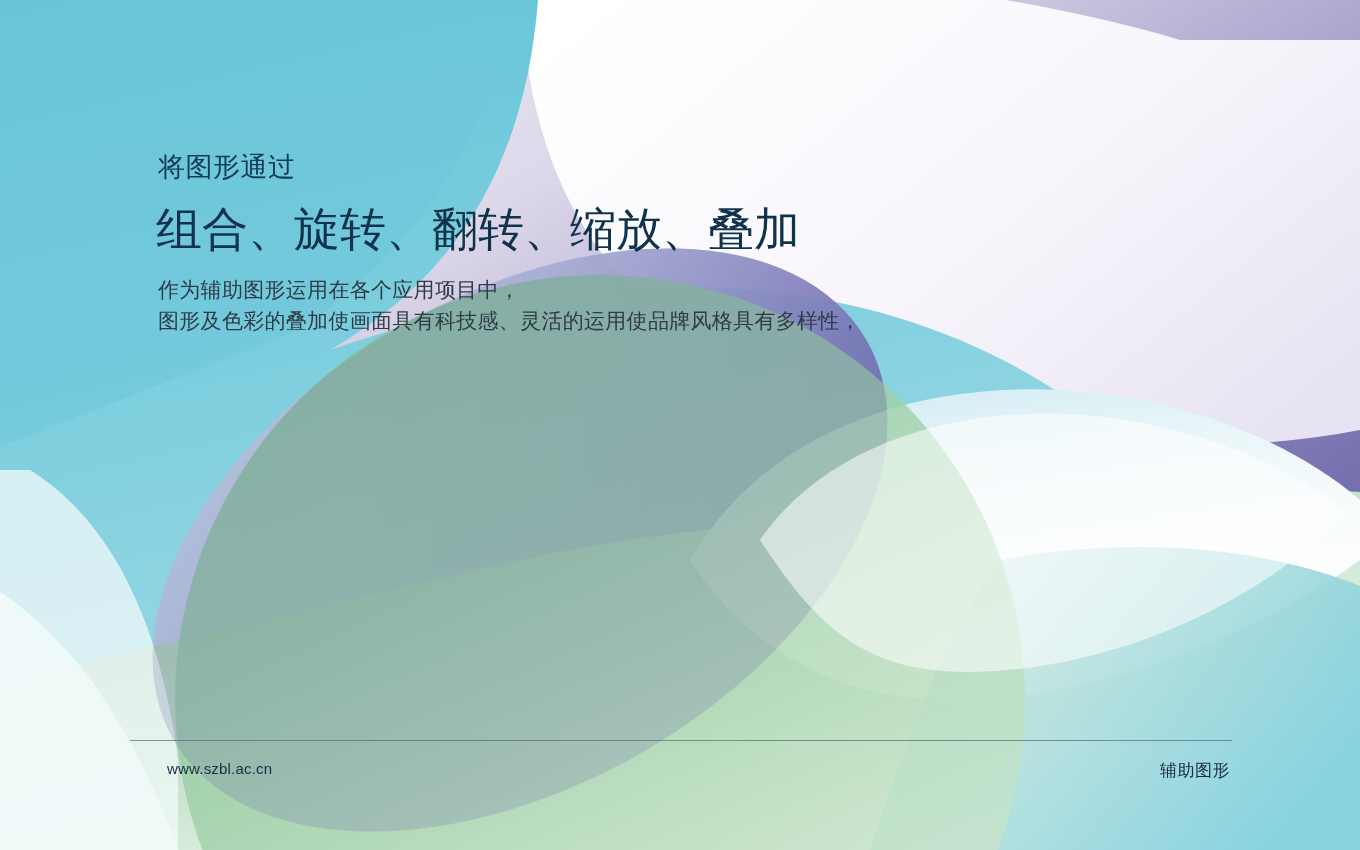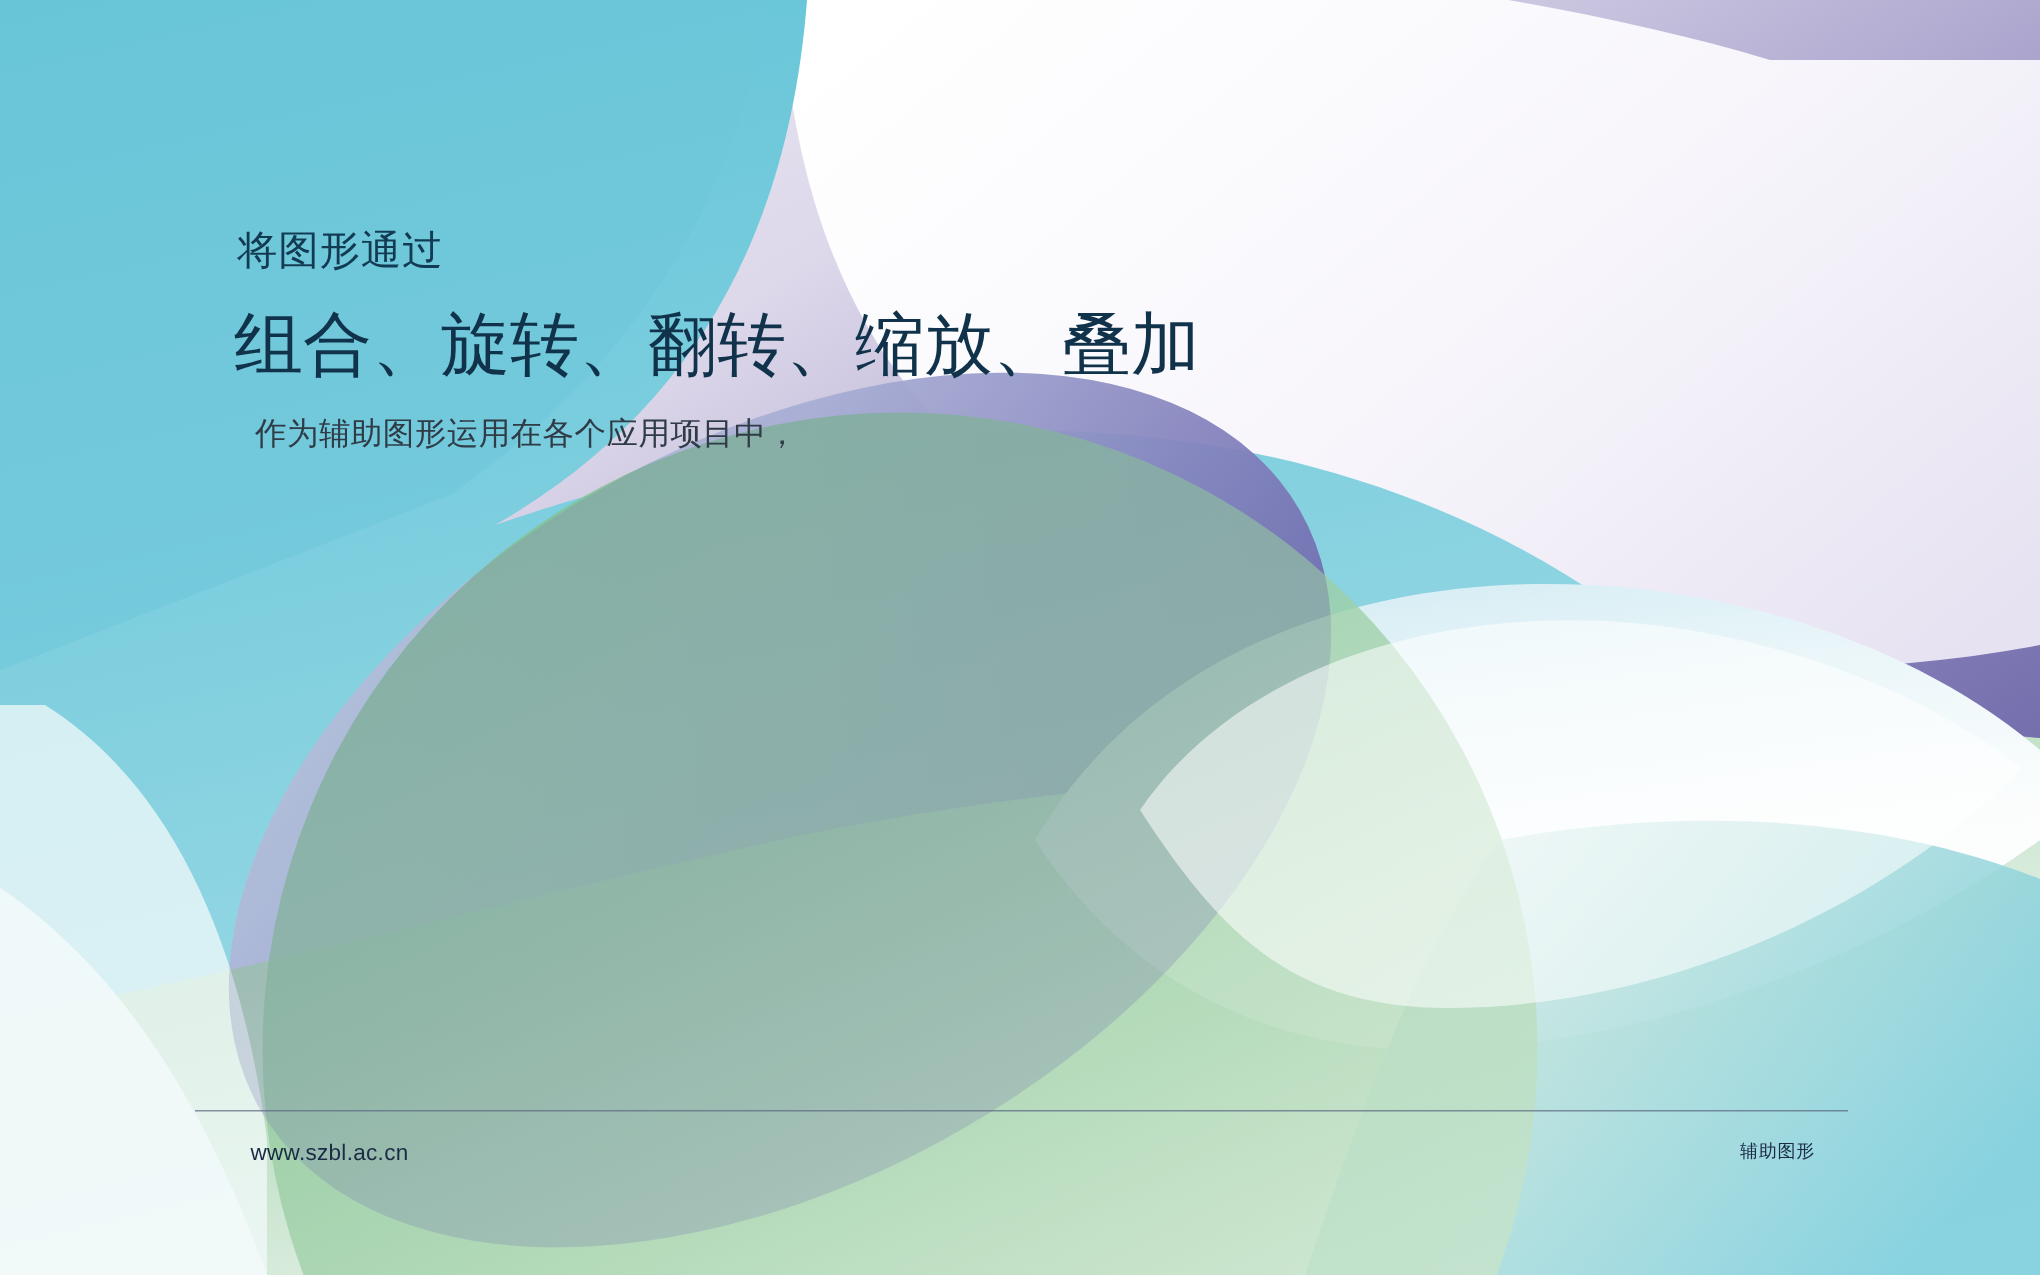--- a/index.html
+++ b/index.html
@@ -45,21 +45,20 @@
     white-space:nowrap;
     font-family:Liberation Serif, serif;
   }
   #paragraph {
     position:absolute;
     left:158px; top:274px;
     font-size:21px;
     line-height:31px;
     letter-spacing:0.3px;
     color:#2f3b46;
-    margin-left:12px;
   }
   #paragraph div { white-space:nowrap; }
 
   #footer-rule {
     position:absolute;
     left:130px; top:740px;
     width:1102px; height:1px;
     background:#5b6a84;
     opacity:.72;
   }
@@ -67,21 +66,21 @@
     position:absolute;
     left:131px; top:760px;
     font-size:15px;
     letter-spacing:0.2px;
     color:#1b2b45;
     margin-left:36px;
   }
   #footer-label {
     position:absolute;
     left:1160px; top:759px;
-    font-size:12px;
+    font-size:17px;
     letter-spacing:0.5px;
     color:#1b2b45;
   }
 </style>
 </head>
 <body>
 
 <div id="poster">
 
   <svg id="art" viewBox="0 0 1360 850" preserveAspectRatio="none" xmlns="http://www.w3.org/2000/svg">
@@ -200,20 +199,21 @@
   </svg>
 
   <div class="text-layer">
 
     <div id="eyebrow">将图形通过</div>
 
     <div id="headline">组合、旋转、翻转、缩放、叠加</div>
 
     <div id="paragraph">
       <div>作为辅助图形运用在各个应用项目中，</div>
+      <div>图形及色彩的叠加使画面具有科技感、灵活的运用使品牌风格具有多样性，</div>
     </div>
 
     <div id="footer-rule"></div>
 
     <div id="footer-url">www.szbl.ac.cn</div>
 
     <div id="footer-label">辅助图形</div>
 
   </div>
 </div>

